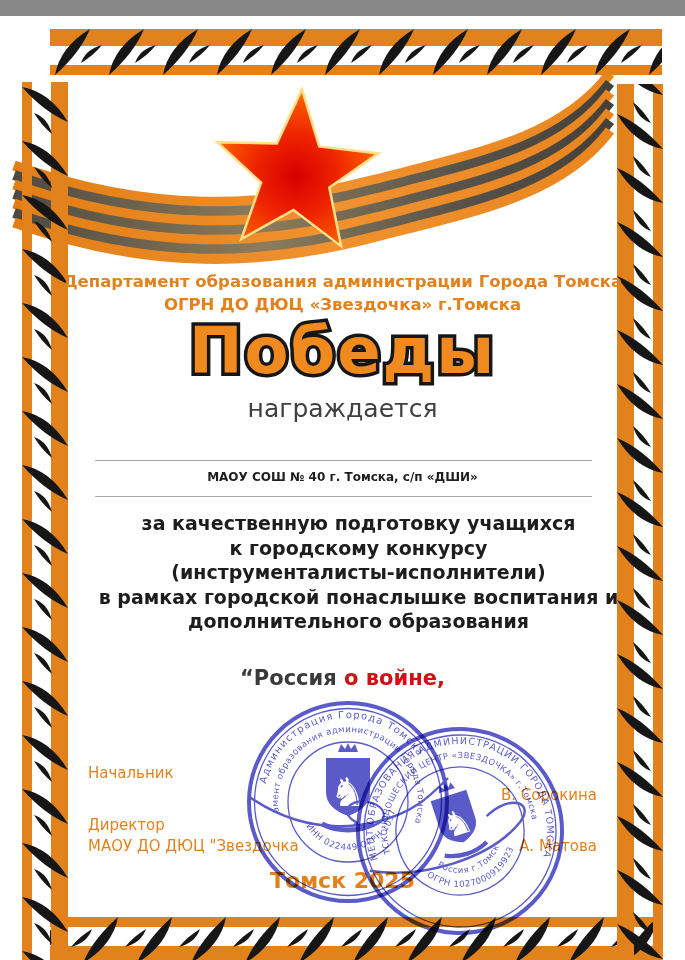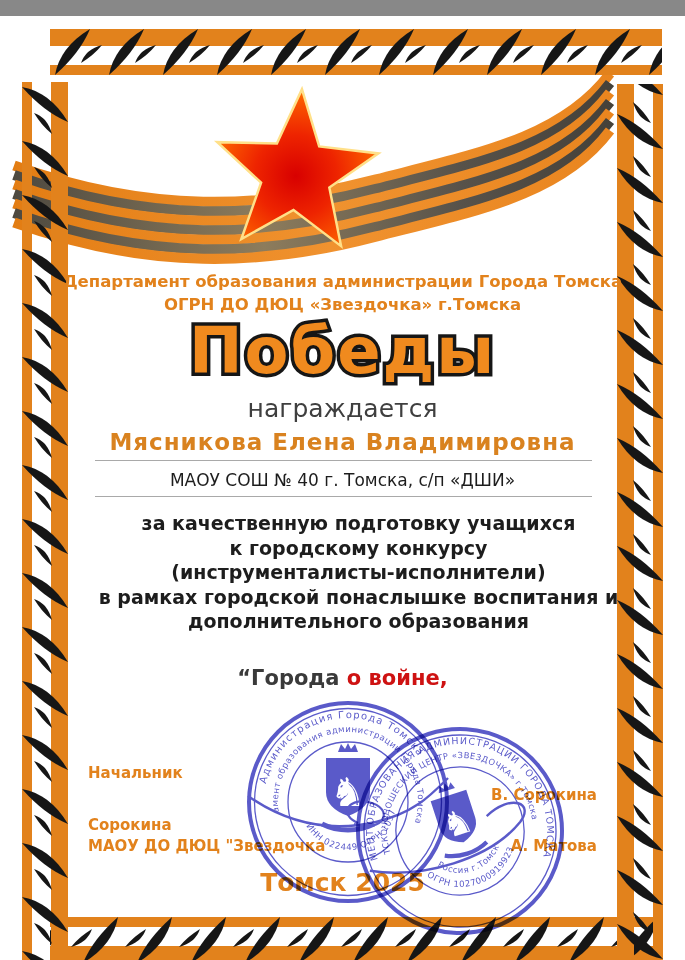--- a/index.html
+++ b/index.html
@@ -10,26 +10,26 @@
   .page{position:relative;width:685px;height:960px;background:#ffffff;overflow:hidden;
         font-family:"DejaVu Sans","Liberation Sans",sans-serif;margin:16px auto;}
   .deco{position:absolute;left:0;top:0;z-index:0;}
   .ctext{position:absolute;left:0;right:0;text-align:center;z-index:2;}
   .issuer{font-weight:bold;font-size:16.5px;color:var(--accent-orange);}
   .title{font-weight:bold;font-size:64px;letter-spacing:2px;color:var(--title-orange);
          -webkit-text-stroke:7px var(--border-black);paint-order:stroke fill;}
   .awarded{font-size:25px;color:#3f3f3f;}
   .recipient{font-size:23px;font-weight:bold;letter-spacing:1px;color:#D9821F;}
   .rule{position:absolute;left:95px;width:497px;border-top:1.5px solid #a9a9a9;z-index:2;}
-  .school{font-size:17px;font-weight:normal;color:var(--text-dark);}
+  .school{font-size:12px;font-weight:bold;color:var(--text-dark);}
   .bodyline{font-size:19px;font-weight:bold;line-height:24.5px;color:var(--text-dark);padding-left:32px;}
   .quote{font-size:21px;font-weight:bold;color:#3a3a3a;}
   .quote .red{color:var(--quote-red);}
-  .sig{position:absolute;font-size:15px;font-weight:bold;color:var(--accent-orange);z-index:2;white-space:nowrap;}
-  .footer{font-size:25px;font-weight:bold;color:var(--accent-orange);}
+  .sig{position:absolute;font-size:15px;font-weight:normal;color:var(--accent-orange);z-index:2;white-space:nowrap;}
+  .footer{font-size:22px;font-weight:bold;color:var(--accent-orange);}
   .stamp{position:absolute;z-index:3;opacity:.85;mix-blend-mode:multiply;}
   .stamp text{font-family:"DejaVu Sans","Liberation Sans",sans-serif;}
 </style>
 </head>
 <body>
 
 <div class="page">
 
   <svg class="deco" width="685" height="960" viewBox="0 0 685 960">
     <defs>
@@ -84,39 +84,38 @@
       </g>
   </svg>
 
   <div class="ctext issuer" style="top:256px">Департамент образования администрации Города Томска</div>
   <div class="ctext issuer" style="top:279px">ОГРН ДО ДЮЦ «Звездочка» г.Томска</div>
 
   <div class="ctext title" style="top:298px">Победы</div>
 
   <div class="ctext awarded" style="top:378px">награждается</div>
 
-  <div class="ctext recipient" style="top:413px">Мясникова Елена Владимировна</div>
   <div class="rule" style="top:444px"></div>
 
   <div class="ctext school" style="top:454px">МАОУ СОШ № 40  г. Томска, с/п «ДШИ»</div>
   <div class="rule" style="top:480px"></div>
 
   <div class="ctext" style="top:495px">
     <div class="bodyline">за качественную подготовку учащихся</div>
     <div class="bodyline">к городскому конкурсу</div>
     <div class="bodyline">(инструменталисты-исполнители)</div>
     <div class="bodyline">в рамках городской понаслышке воспитания и</div>
     <div class="bodyline">дополнительного образования</div>
   </div>
 
-  <div class="ctext quote" style="top:650px"><span>“Города </span><span class="red">о войне,</span></div>
+  <div class="ctext quote" style="top:650px"><span>“Россия </span><span class="red">о войне,</span></div>
 
   <div class="sig" style="left:88px;top:748px">Начальник</div>
   <div class="sig" style="right:88px;top:770px">В. Сорокина</div>
-  <div class="sig" style="left:88px;top:800px">Сорокина</div>
+  <div class="sig" style="left:88px;top:800px">Директор</div>
   <div class="sig" style="left:88px;top:821px">МАОУ ДО ДЮЦ "Звездочка</div>
   <div class="sig" style="right:88px;top:821px">А. Матова</div>
 
   <div class="ctext footer" style="top:852px">Томск 2025</div>
 
   <svg class="stamp" style="left:245px;top:683px" width="206" height="206" viewBox="-103 -103 206 206">
     <defs>
       <path id="p1a" d="M -84 0 A 84 84 0 1 1 84 0 A 84 84 0 1 1 -84 0"></path>
       <path id="p1b" d="M -70 0 A 70 70 0 1 1 70 0 A 70 70 0 1 1 -70 0"></path>
       <path id="p1c" d="M -48 0 A 48 48 0 0 0 48 0"></path>

